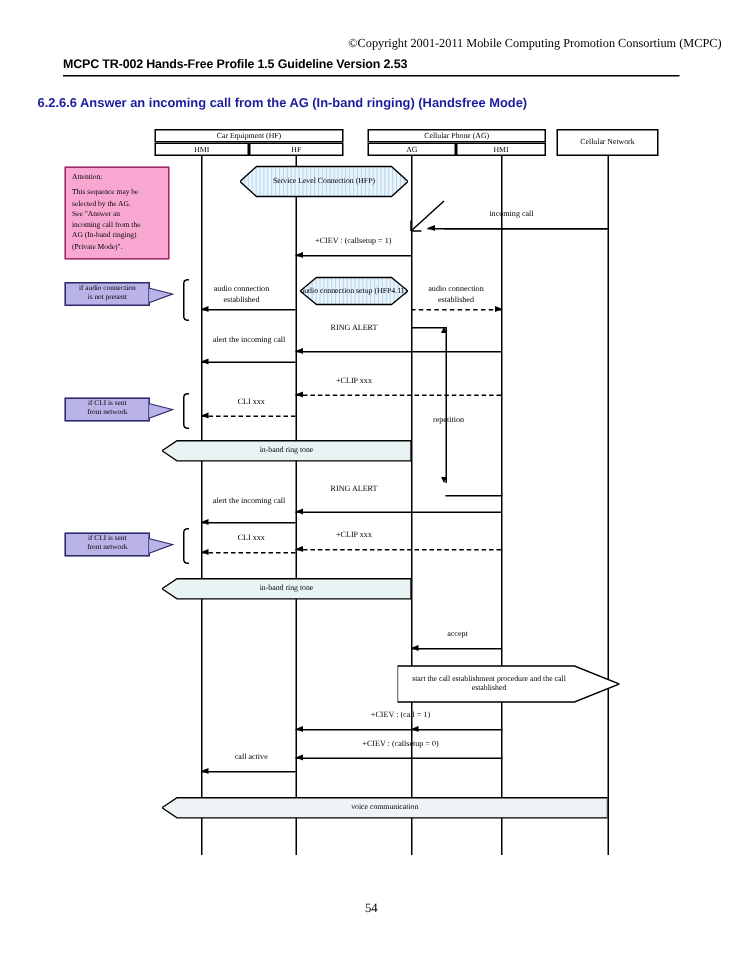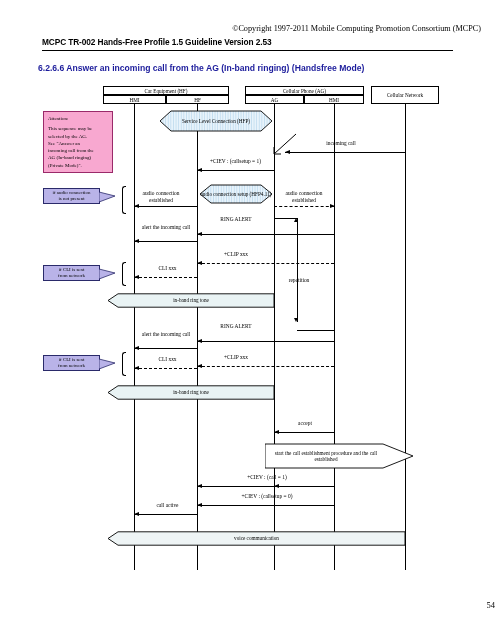--- a/index.html
+++ b/index.html
@@ -33,32 +33,32 @@
     letter-spacing: -0.1px;
   }
   .header-rule {
     position: absolute;
     top: 50px; left: 42px; width: 411px;
     height: 0;
     border-top: 1.4px solid #000;
   }
   .section-title {
     position: absolute;
-    top: 63px; left: 38px;
+    top: 63px; left: 25px;
     font-size: 8.6px;
     font-weight: bold;
     font-family: "Liberation Sans", sans-serif;
     color: #1c1c9c;
   }
 
   
   .page-number {
     position: absolute;
     top: 600px; left: 0; width: 495px;
-    text-align: right;
+    text-align: center;
     font-size: 8.5px;
     font-family: "Liberation Serif", serif;
   }
 
   
   #diagram {
     position: absolute;
     left: 0; top: 0; width: 495px; height: 640px;
   }
 
@@ -165,21 +165,21 @@
     position: absolute;
     border: 1px solid #000;
     border-right: none;
     border-radius: 3px 0 0 3px;
     width: 3px;
   }
 </style>
 </head>
 <body>
 
-<div class="copyright">©Copyright 1997-2011 Mobile Computing Promotion Consortium (MCPC)</div>
+<div class="copyright">©Copyright 2001-2011 Mobile Computing Promotion Consortium (MCPC)</div>
 <div class="doc-title">MCPC TR-002 Hands-Free Profile 1.5 Guideline Version 2.53</div>
 <div class="header-rule"></div>
 <div class="section-title">6.2.6.6 Answer an incoming call from the AG (In-band ringing) (Handsfree Mode)</div>
 
 <div id="diagram">
 
   <div class="colbox" style="left:103px; top:86px; width:126px; height:9px;">
     <span>Car Equipment (HF)</span>
   </div>
   <div class="colbox" style="left:103px; top:95px; width:63px; height:9px;">

